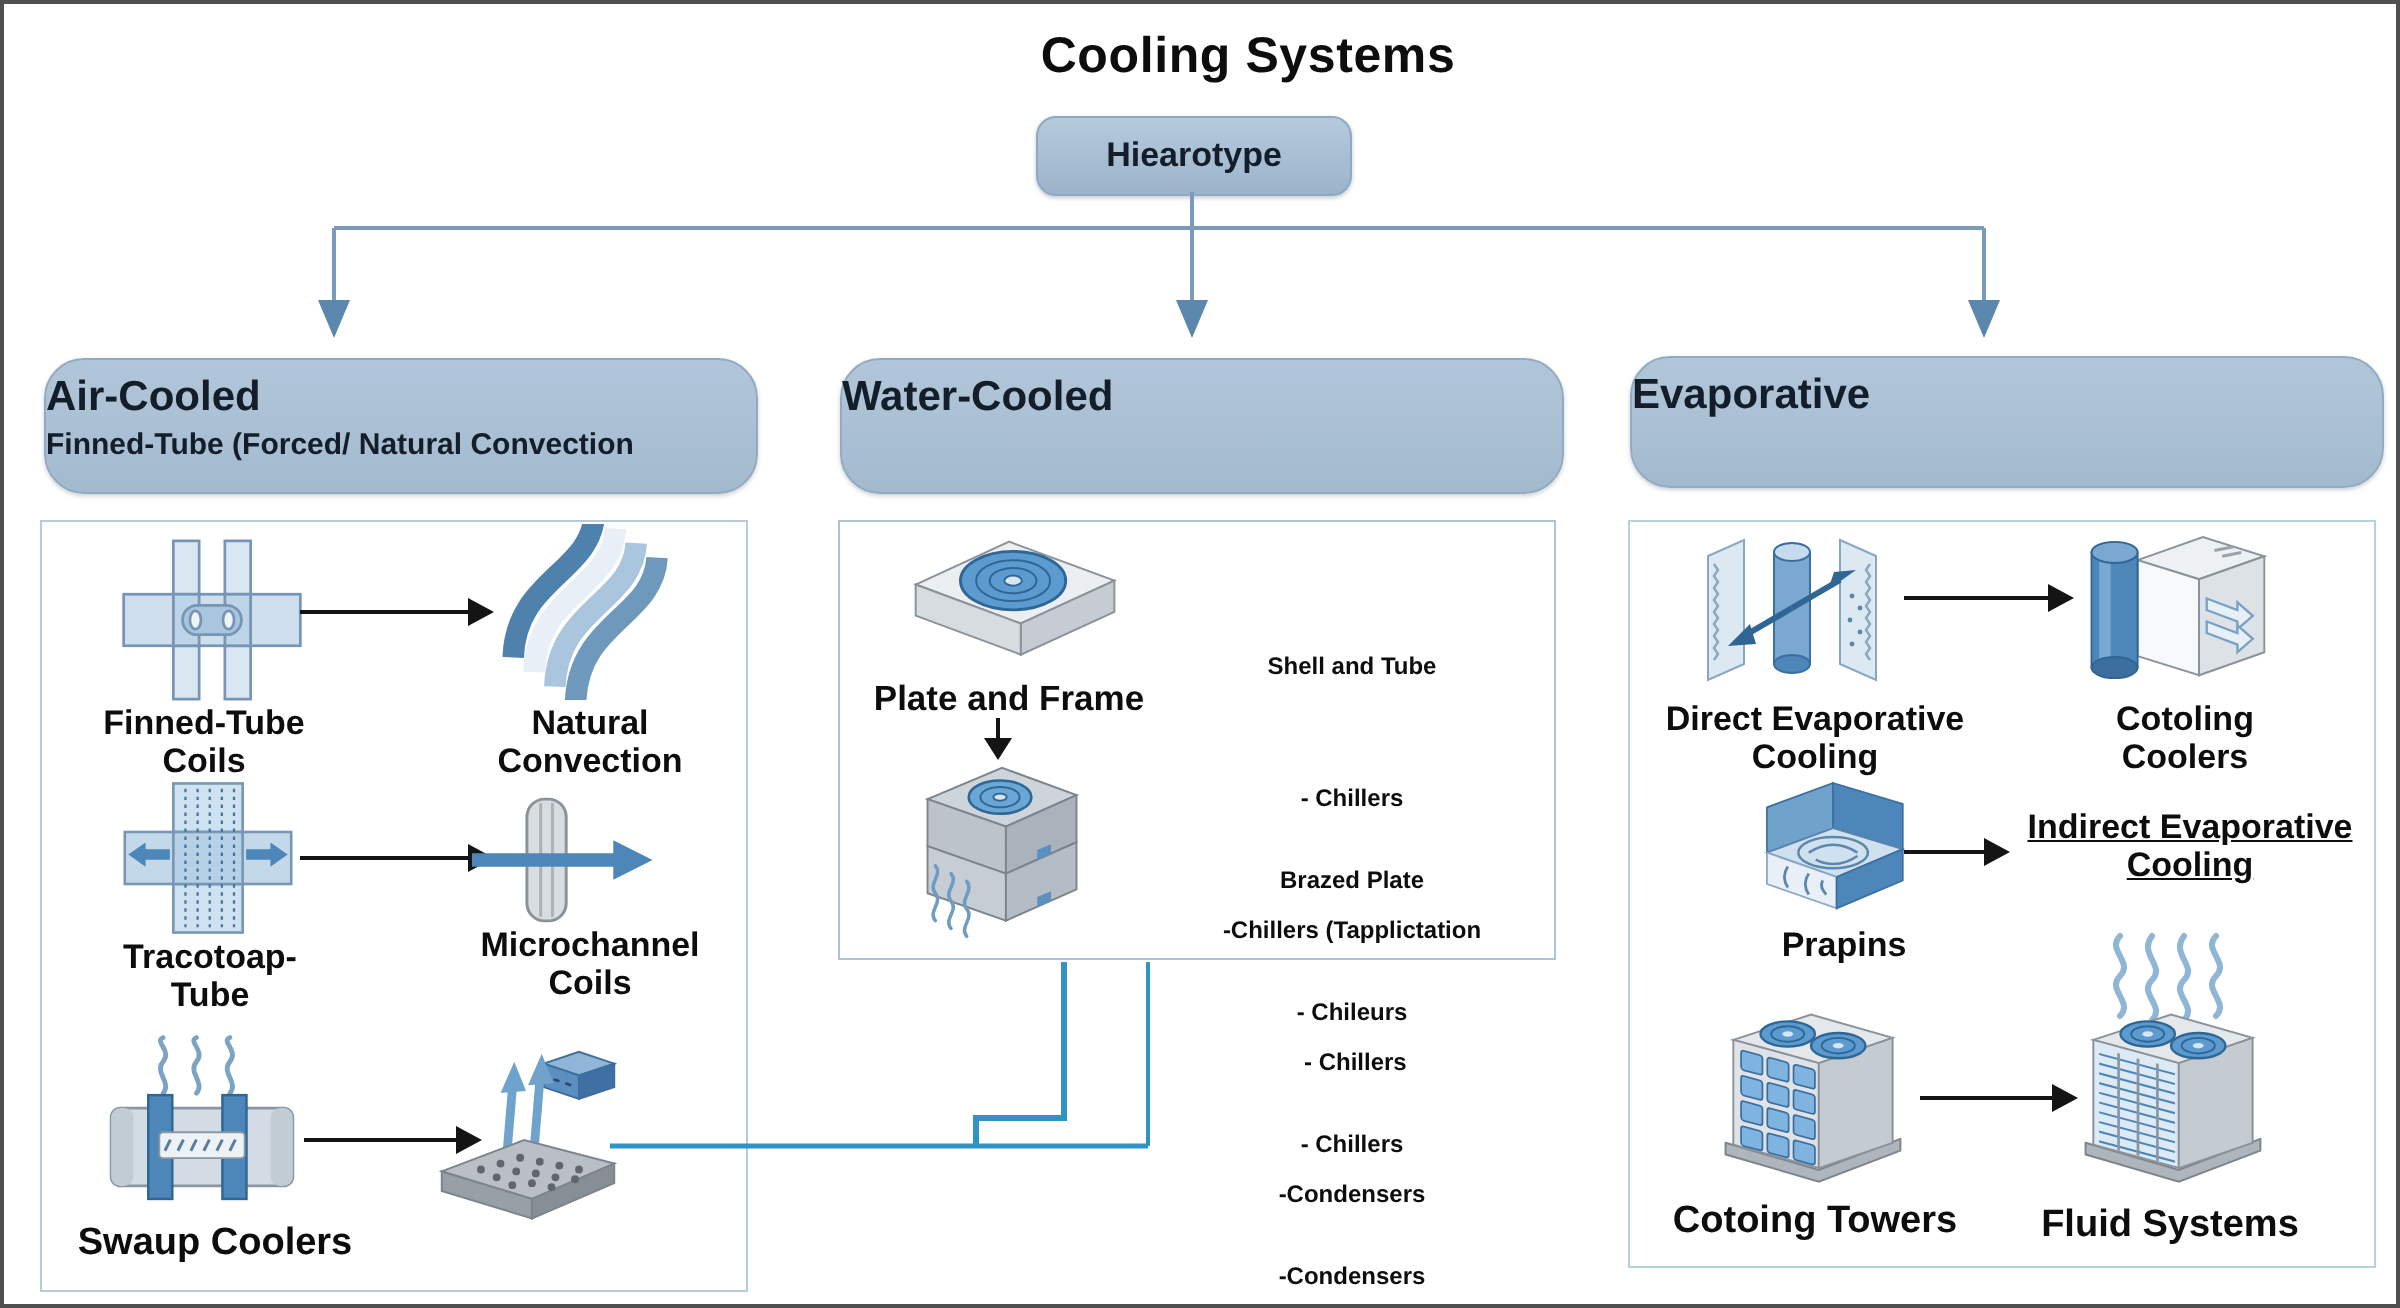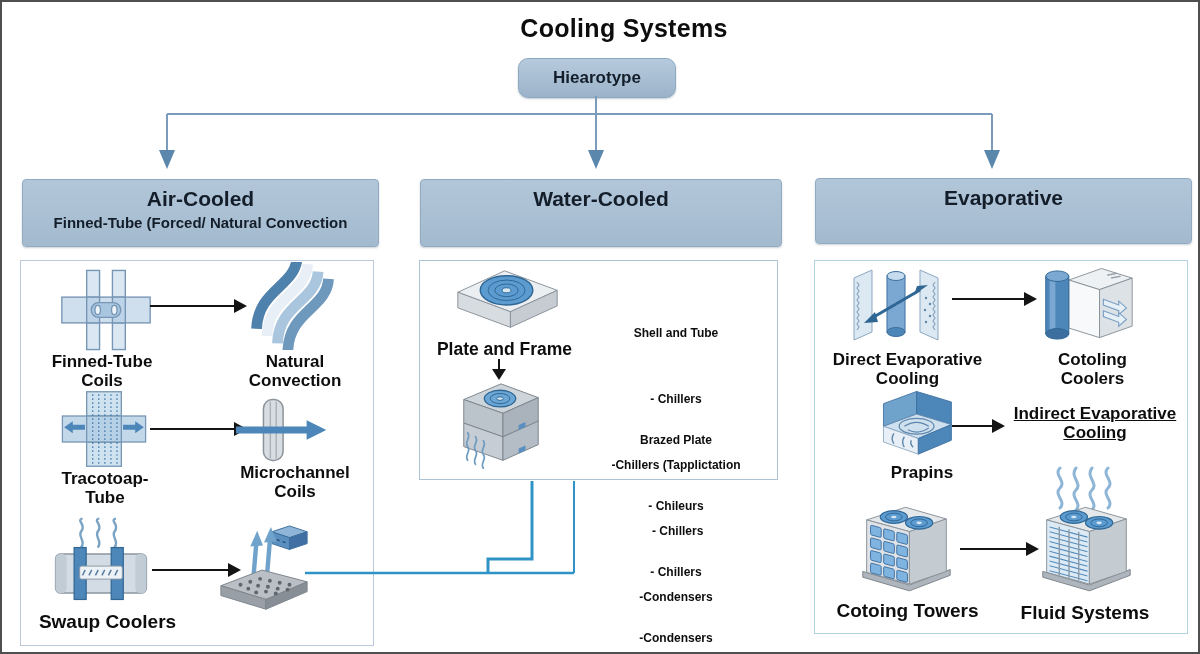--- a/index.html
+++ b/index.html
@@ -14,23 +14,23 @@
   }
   .root-box{
     position:absolute;left:516px;top:56px;width:156px;height:38px;
     border-radius:10px;background:linear-gradient(#b6cadc,#9bb3ca);
     border:1px solid #8ea9c2;display:flex;align-items:center;justify-content:center;
     font-size:17px;font-weight:700;color:#141e2a;
     box-shadow:0 1px 2px rgba(80,100,120,.35);
   }
   .overlay{position:absolute;left:0;top:0;width:1200px;height:654px;pointer-events:none;}
   .hdr{
-    position:absolute;border-radius:4px;
+    position:absolute;border-radius:20px;
     background:linear-gradient(#b2c6d9,#a3bace);
-    border:1px solid #93abc2;text-align:center;
+    border:1px solid #93abc2;text-align:left;
     box-shadow:0 1px 2px rgba(80,100,120,.3);
   }
   .hdr-title{font-size:21px;font-weight:700;color:#141e2a;margin-top:7px;}
   .hdr-sub{font-size:15px;font-weight:700;color:#141e2a;margin-top:3px;}
   .panel{position:absolute;background:#fff;box-sizing:border-box;}
   .panel.air{left:18px;top:258px;width:354px;height:386px;border:1.5px solid #b9c9d9;}
   .panel.water{left:417px;top:258px;width:359px;height:220px;border:1.5px solid #abc4d6;}
   .panel.evap{left:812px;top:258px;width:374px;height:374px;border:1.5px solid #b2d1e1;}
   .icon{position:absolute;}
   .icon svg{display:block;width:100%;height:100%;}

